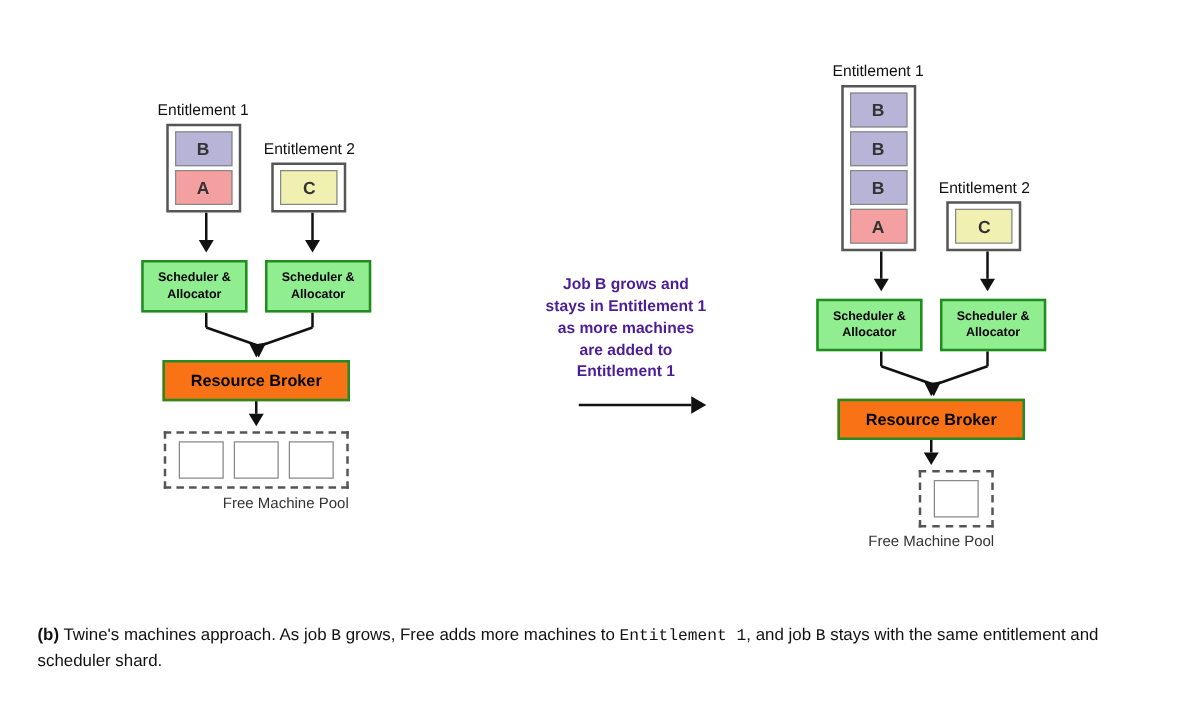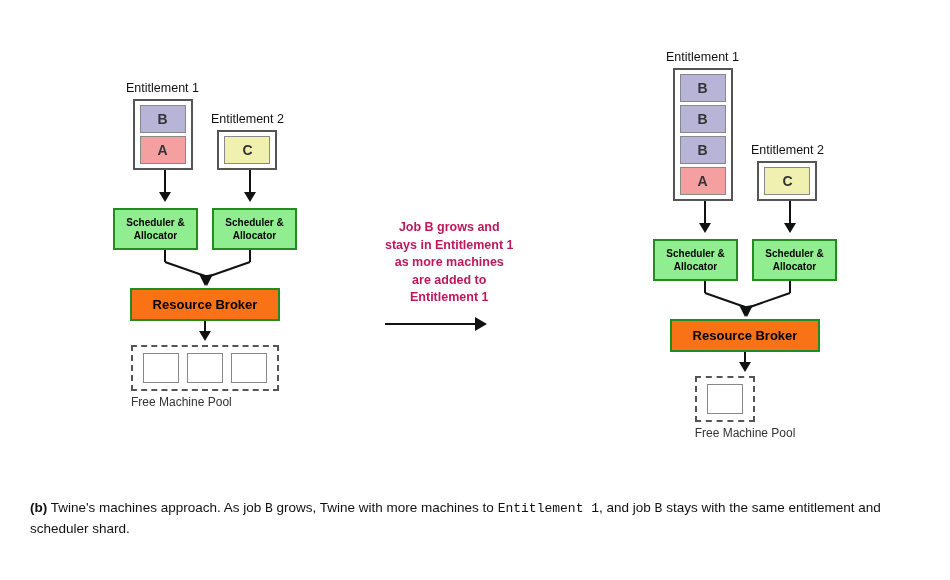--- a/index.html
+++ b/index.html
@@ -34,27 +34,27 @@
     .diagram-side {
       display: flex;
       flex-direction: column;
       align-items: center;
       width: 340px;
     }
 
     .arrow-area {
       display: flex;
       flex-direction: column;
-      align-items: flex-start;
+      align-items: flex-end;
       justify-content: center;
       width: 200px;
       text-align: center;
       font-weight: bold;
       font-size: 12.5px;
-      color: #be185d;
+      color: #4c1d95;
       padding: 0 10px;
       padding-top: 60px;
     }
 
     .arrow-line {
       display: flex;
       align-items: center;
       margin-top: 8px;
     }
 
@@ -135,21 +135,21 @@
       text-align: center;
       font-weight: bold;
       font-size: 13px;
       min-width: 150px;
     }
 
     
     .pool-container {
       display: flex;
       flex-direction: column;
-      align-items: flex-start;
+      align-items: flex-end;
       margin-top: 4px;
     }
 
     .pool-box {
       border: 2px dashed #555;
       padding: 6px 10px;
       display: flex;
       gap: 8px;
       align-items: center;
       background: #fff;
@@ -332,15 +332,15 @@
         </div>
         <div class="pool-label">Free Machine Pool</div>
       </div>
     </div>
   </div>
 
 </div>
 
 <div class="caption-area">
   <span class="caption-bold">(b)</span>
-  <span> Twine's machines approach. As job </span><span class="caption-mono">B</span><span> grows, Twine with more machines to
+  <span> Twine's machines approach. As job </span><span class="caption-mono">B</span><span> grows, Free adds more machines to
   </span><span class="caption-mono">Entitlement 1</span><span>, and job </span><span class="caption-mono">B</span><span> stays with the same entitlement and scheduler shard.</span>
 </div>
 
 </body></html>

